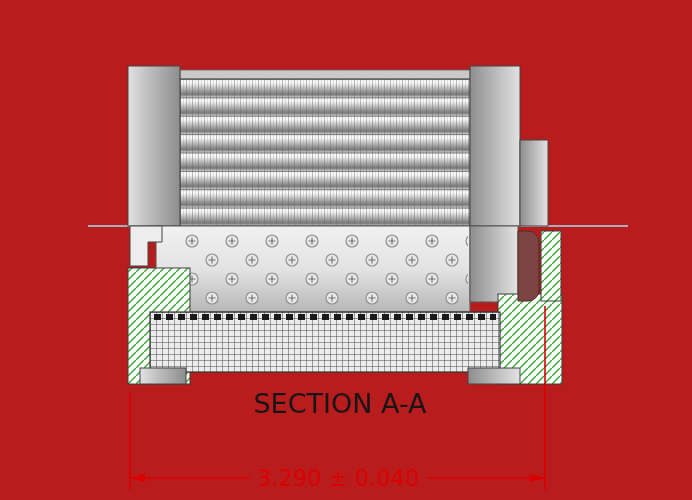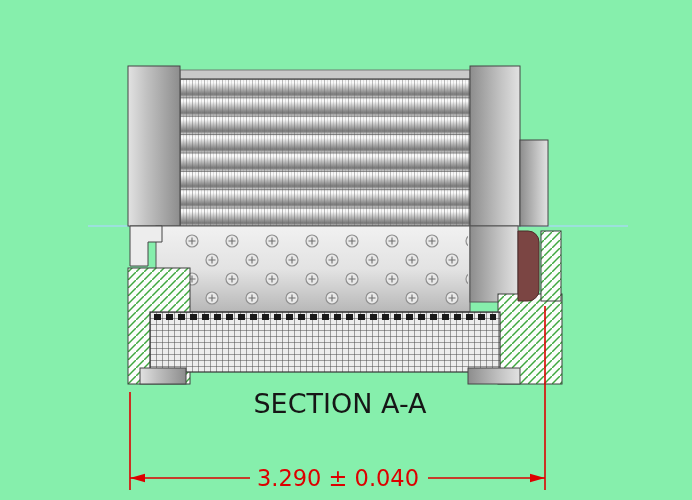--- a/index.html
+++ b/index.html
@@ -4,21 +4,21 @@
 <style>
   html, body {
     margin: 0;
     padding: 0;
     background: #ffffff;
   }
   .canvas {
     position: relative;
     width: 692px;
     height: 500px;
-    background: #86efac;
+    background: #b91c1c;
     overflow: hidden;
     font-family: "DejaVu Sans", "Liberation Sans", sans-serif;
   }
   svg text {
     font-family: "DejaVu Sans", "Liberation Sans", sans-serif;
   }
 </style>
 </head>
 <body>
 

